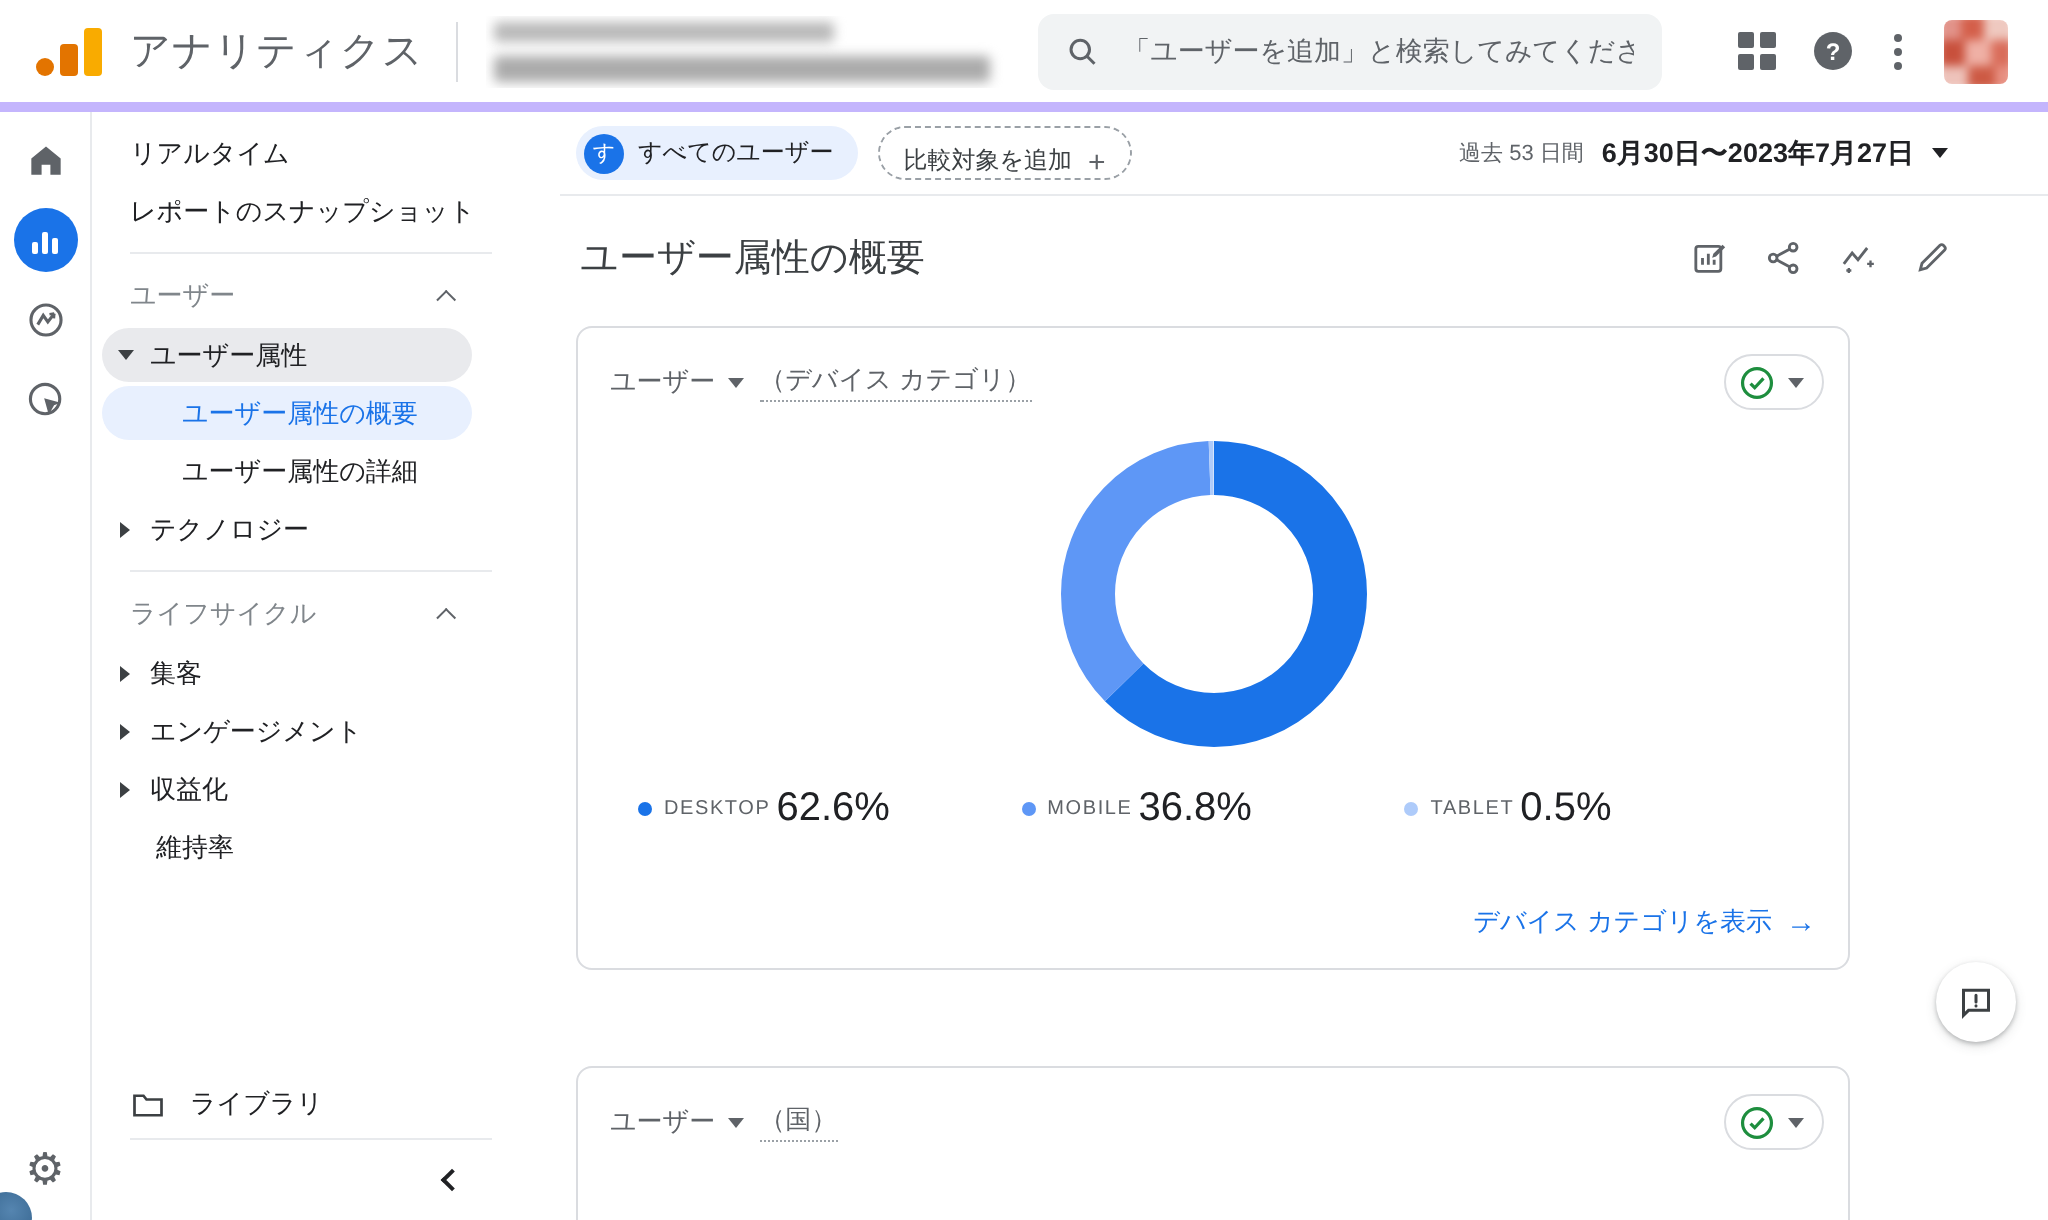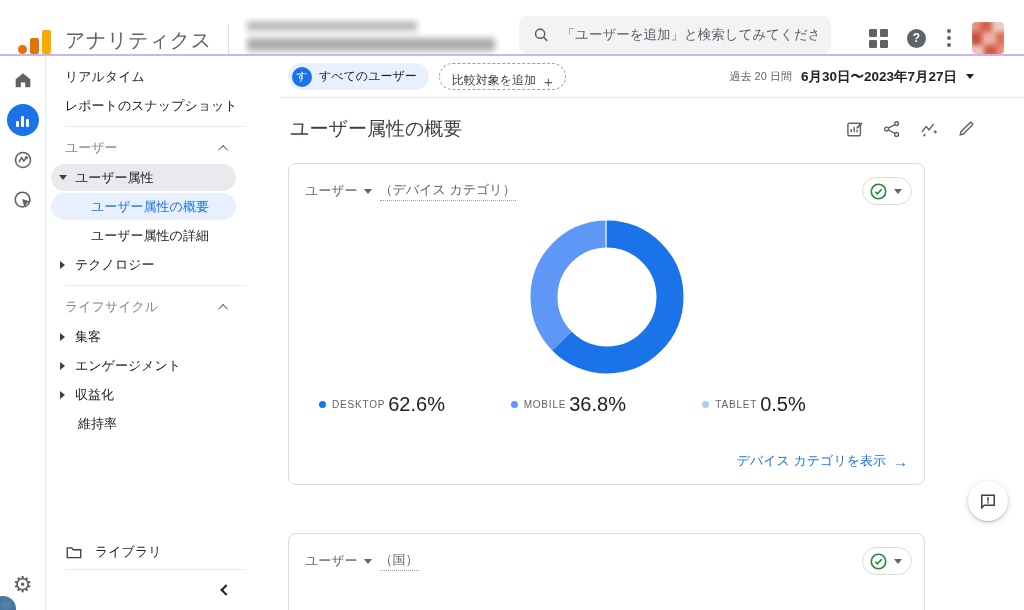--- a/index.html
+++ b/index.html
@@ -1,21 +1,21 @@
 <!DOCTYPE html>
 <html><head>
 <meta charset="utf-8">
 <style>
   * { margin:0; padding:0; box-sizing:border-box; }
   html,body { width:1024px; height:610px; overflow:hidden; background:#fff;
     font-family:"Liberation Sans","DejaVu Sans",sans-serif; color:#3c4043; }
 
   
-  .header { position:relative; height:56px; display:flex; align-items:flex-end;
-    padding:0 20px 0 18px; border-bottom:2px solid #c4b5fd; background:#fff; }
+  .header { position:relative; height:56px; display:flex; align-items:center;
+    padding:0 20px 0 18px; border-bottom:5px solid #c4b5fd; background:#fff; }
   .logo { display:flex; align-items:flex-end; gap:2px; height:24px; margin-right:14px; }
   .logo .dot { width:9px; height:9px; border-radius:50%; background:#e37400; }
   .logo .bar-m { width:9px; height:16px; border-radius:2px; background:#e37400; margin-left:1px; }
   .logo .bar-t { width:9px; height:24px; border-radius:2px; background:#f9ab00; margin-left:1px; }
   .app-name { font-size:20px; color:#5f6368; letter-spacing:.5px; margin-right:16px; }
   .hdr-divider { width:1px; height:30px; background:#dadce0; margin-right:14px; }
   .account-blur { position:relative; width:262px; height:36px; overflow:hidden; }
   .account-blur .b1,.account-blur .b2 { position:absolute; background:#b9b9b9; filter:blur(3px); border-radius:2px; }
   .account-blur .b1 { left:4px; top:3px; width:170px; height:10px; }
   .account-blur .b2 { left:4px; top:20px; width:248px; height:13px; background:#ababab; }
@@ -273,21 +273,21 @@
   <div class="chips-band">
     <div class="seg-chip">
       <span class="seg-initial">す</span>
       <span class="seg-label">すべてのユーザー</span>
     </div>
     <div class="cmp-chip">
       <span>比較対象を追加</span>
       <span class="plus">+</span>
     </div>
     <div class="date-block">
-      <span class="date-prefix">過去 20 日間</span>
+      <span class="date-prefix">過去 53 日間</span>
       <span class="date-range">6月30日〜2023年7月27日</span>
       <span class="date-tri"></span>
     </div>
   </div>
 
   <div class="title-row">
     <div class="page-title">ユーザー属性の概要</div>
     <div class="title-actions">
       <div class="ticon">
         <svg width="20" height="20" viewBox="0 0 24 24">

